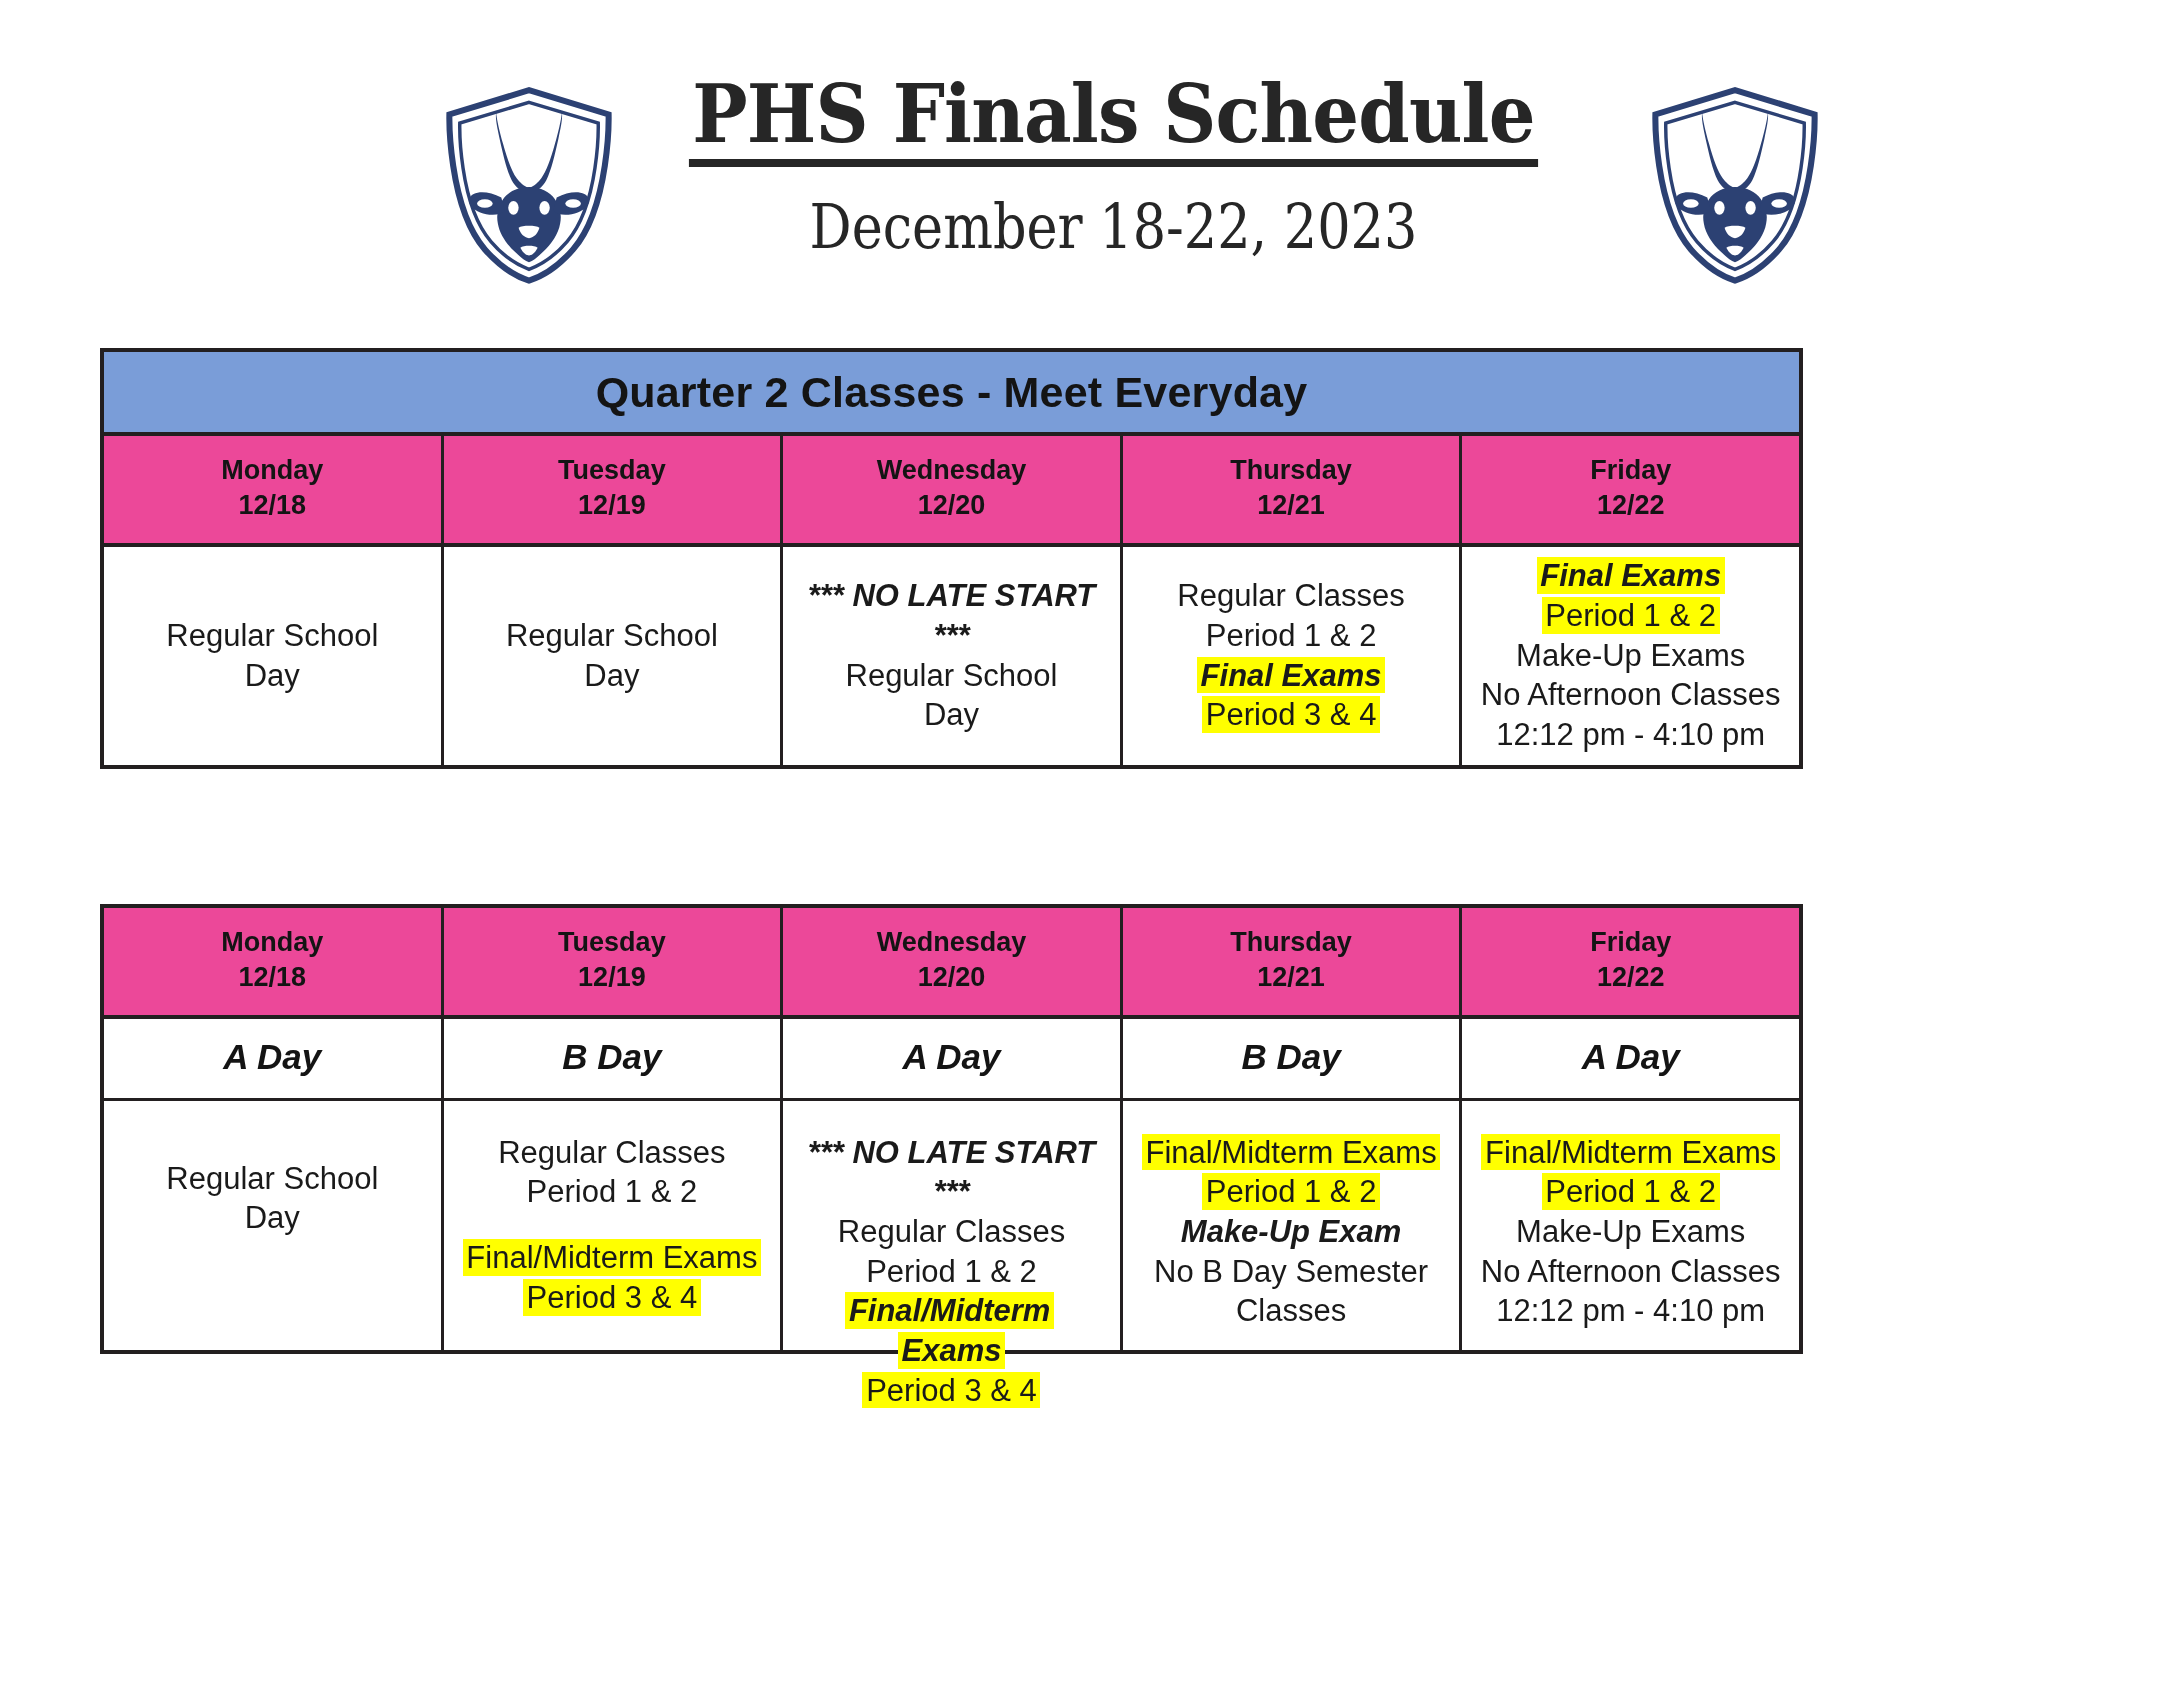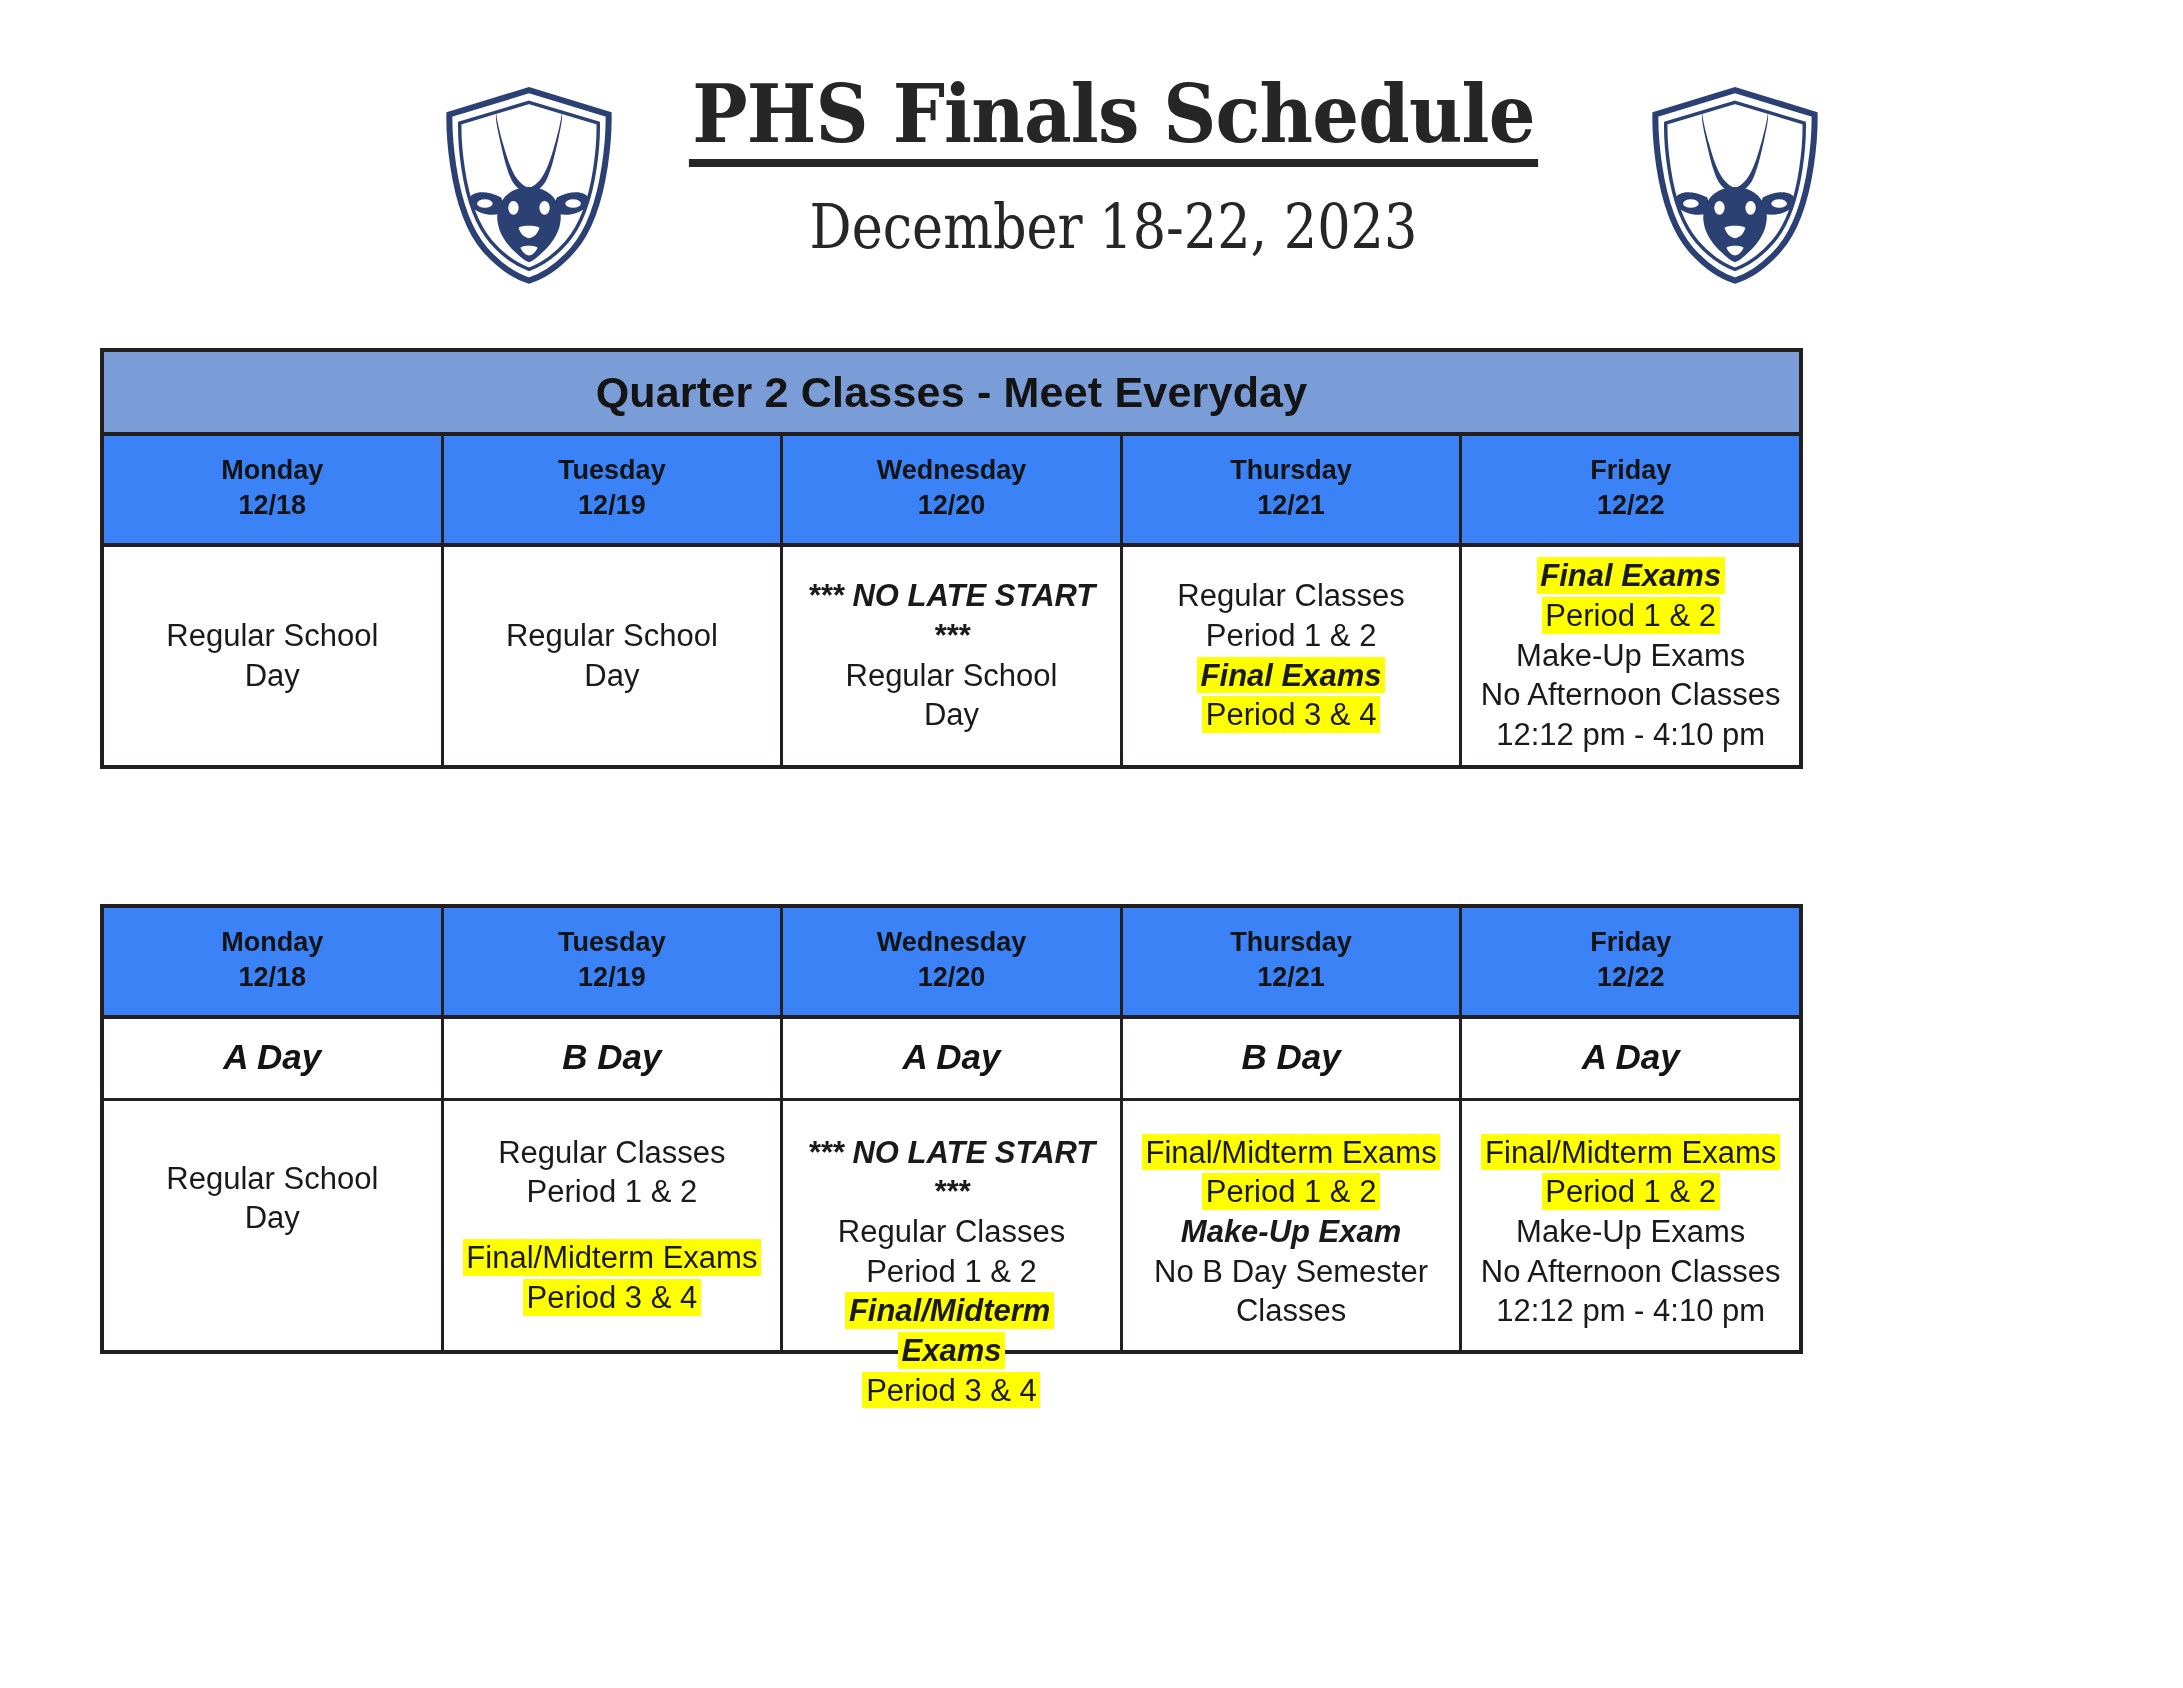--- a/index.html
+++ b/index.html
@@ -90,21 +90,21 @@
   .cell {
     flex: 1 1 0;
     min-width: 0;
     box-sizing: border-box;
     border-right: 3.7px solid #231f20;
     text-align: center;
   }
   .cell:last-child { border-right: none; text-align: center; }
 
   .row-days {
-    background: #3b82f6;
+    background: #ec4899;
     border-bottom: 4.6px solid #231f20;
   }
   .row-days .cell {
     padding: 16.7px 5.6px 18.6px 5.6px;
     font-size: 27px;
     font-weight: bold;
     line-height: 1.32;
     color: #141414;
   }
 

